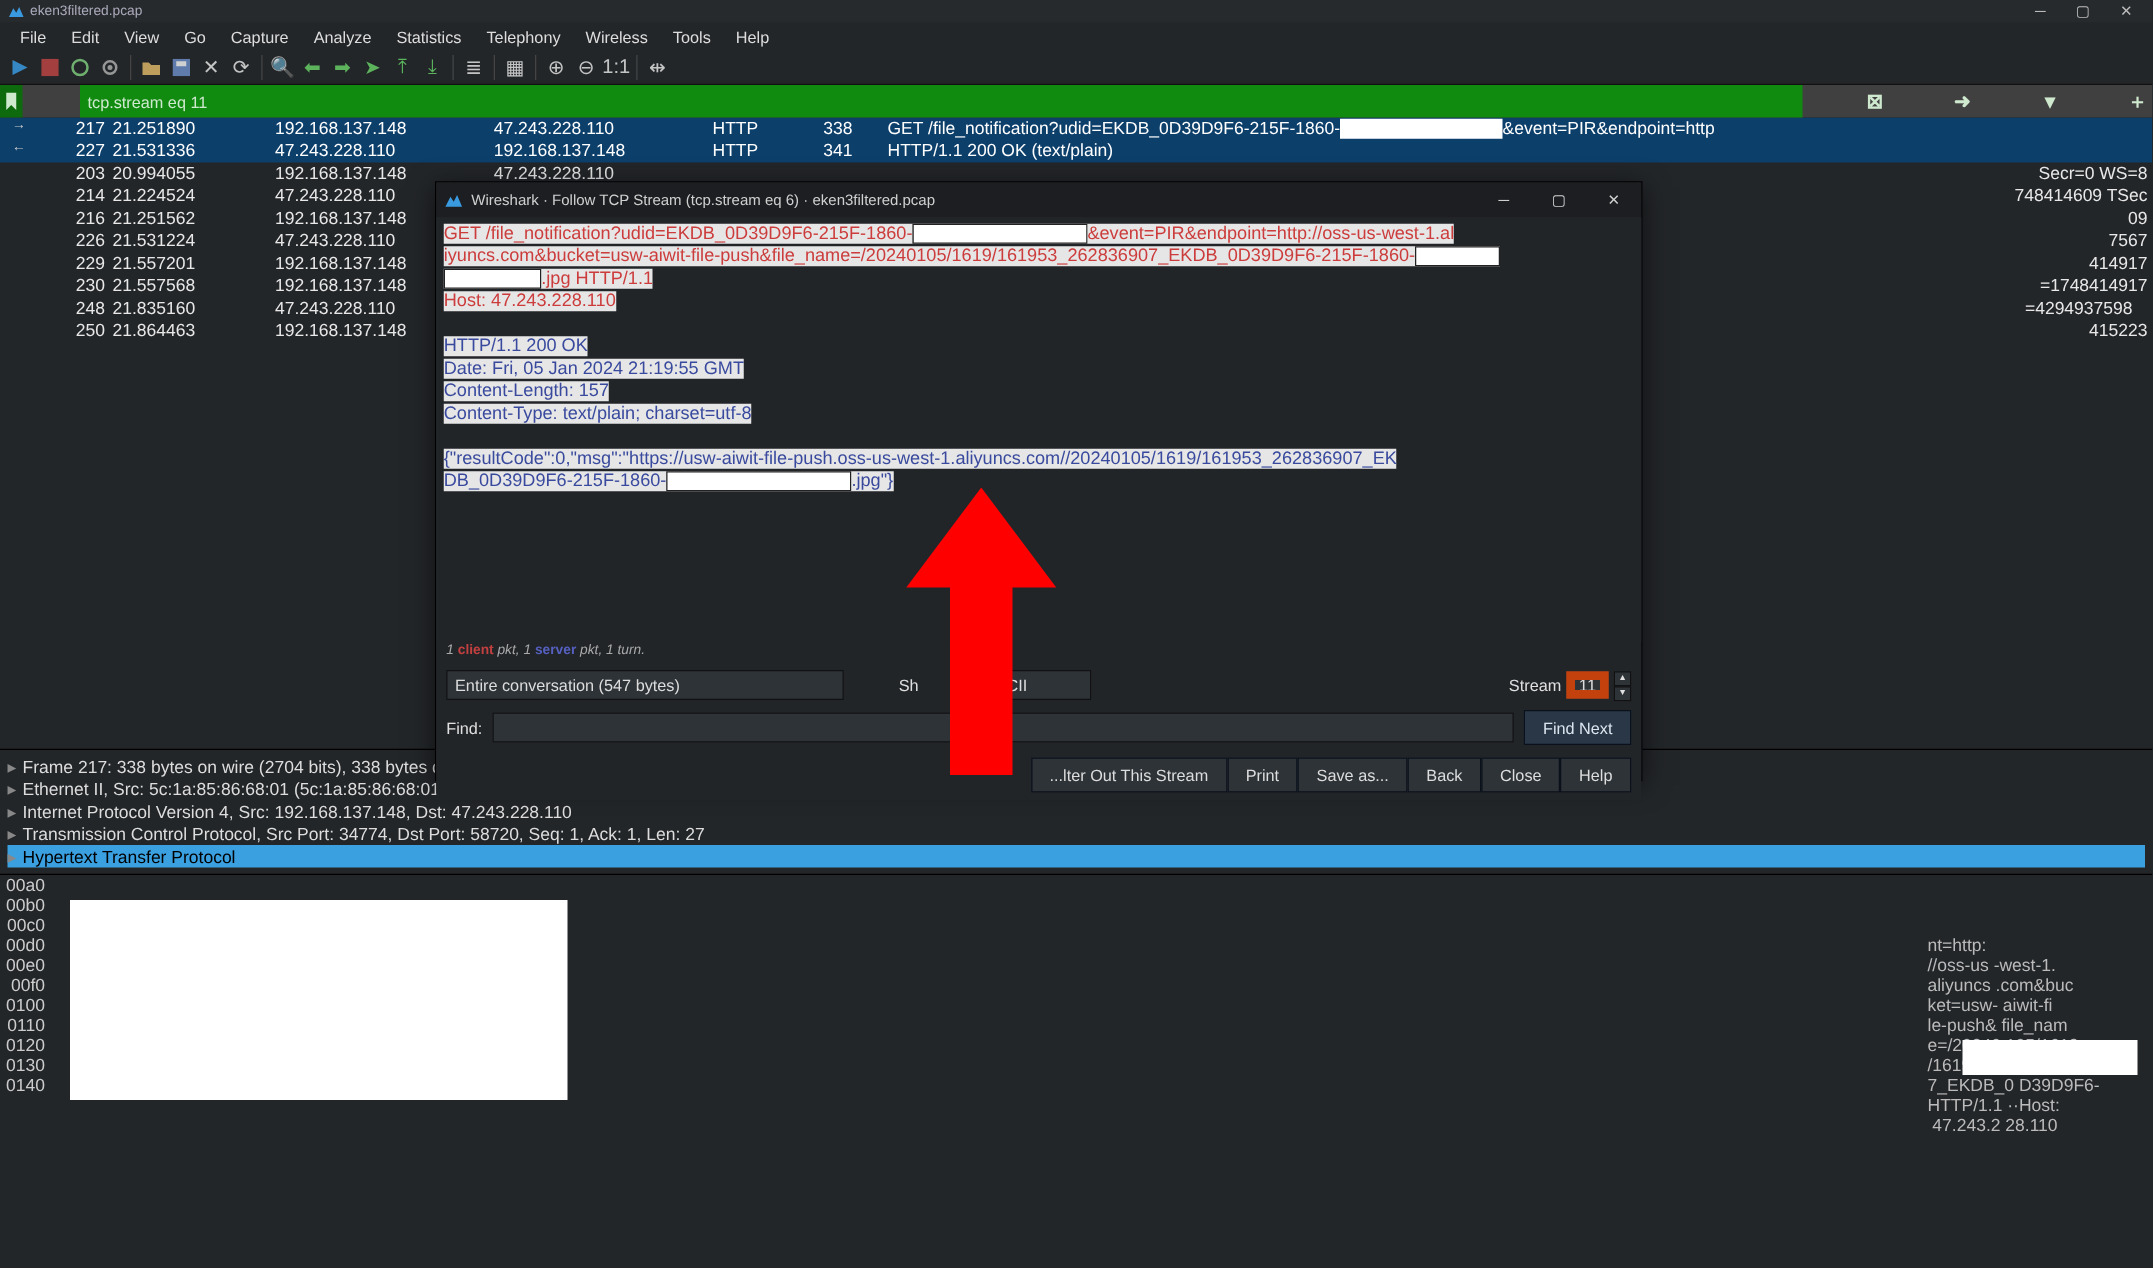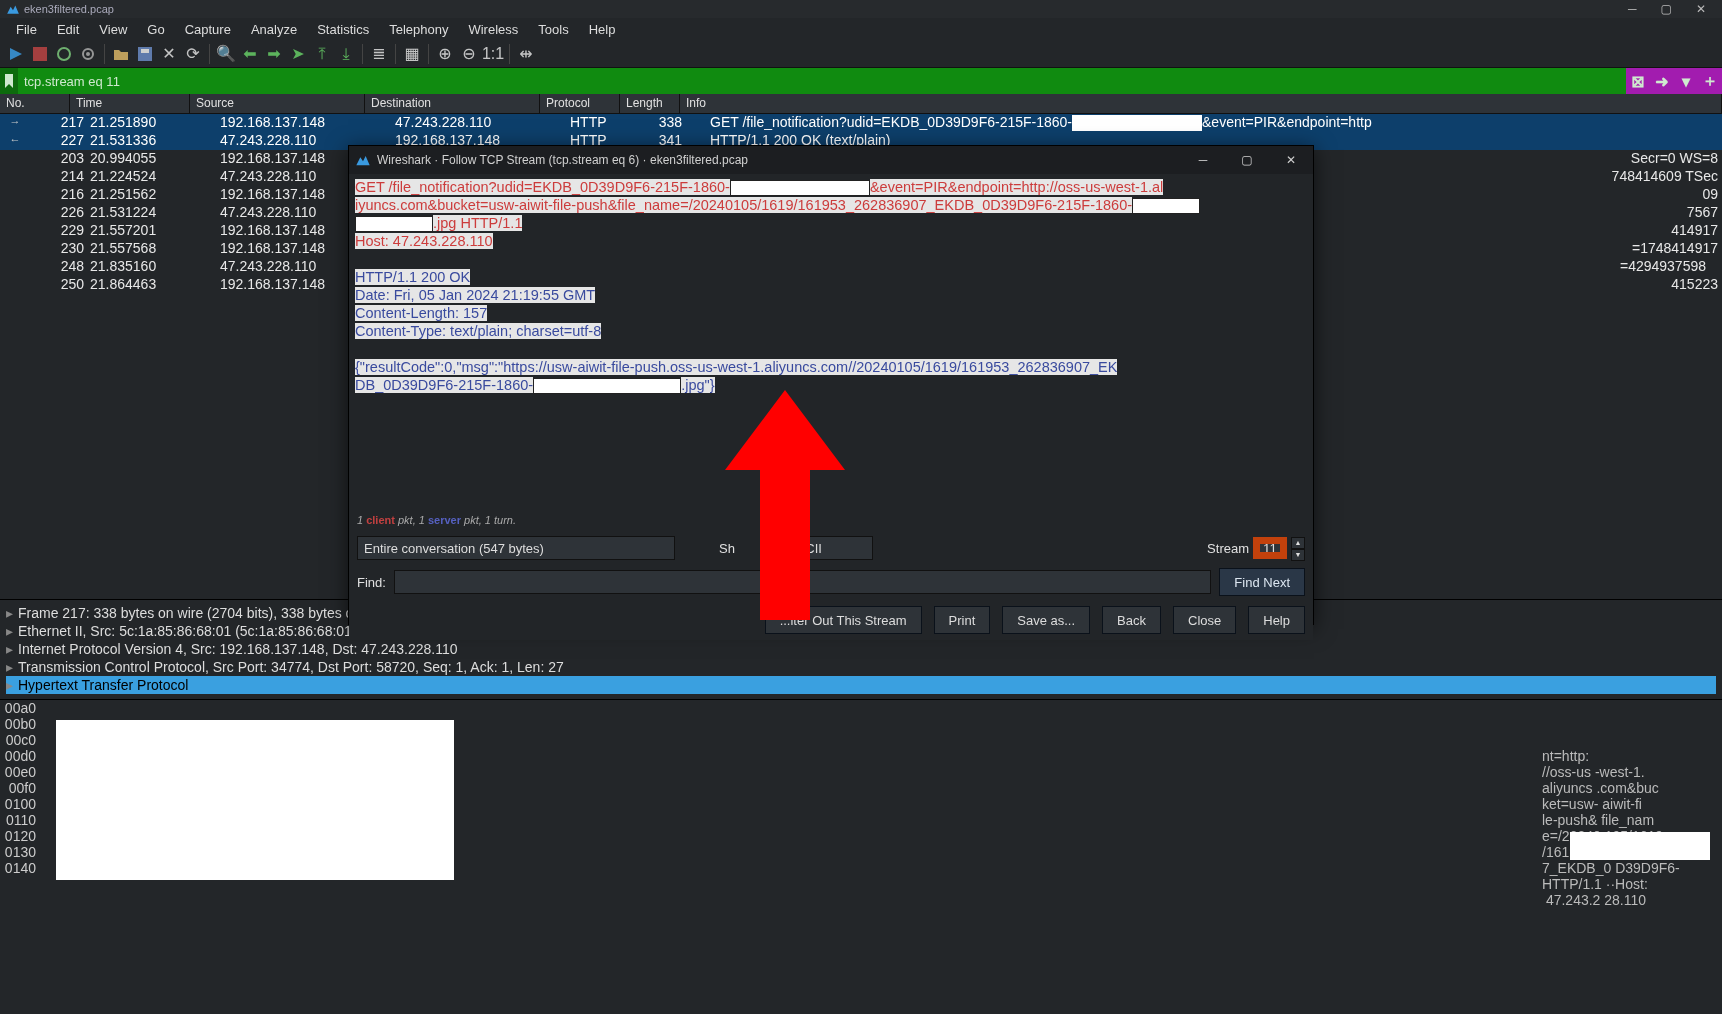--- a/index.html
+++ b/index.html
@@ -13,21 +13,21 @@
 
 .menubar { height: 22px; display: flex; align-items: center; padding-left: 6px; font-size: 13px; color: #ddd; background: #232629; }
 .menubar span { padding: 2px 10px; cursor: pointer; }
 
 
 .toolbar { height: 28px; display: flex; align-items: center; gap: 4px; padding: 0 6px; background: #232629; border-bottom: 1px solid #111; }
 .toolbar .tool { width: 20px; height: 20px; display: flex; align-items: center; justify-content: center; opacity: .85; }
 .toolbar .sep { width: 1px; height: 20px; background: #444; margin: 0 2px; }
 
 
-.filterbar { height: 26px; display: flex; align-items: center; background: #a21caf; padding: 0; }
+.filterbar { height: 26px; display: flex; align-items: center; background: #404040; padding: 0; gap: 46px; }
 .filterbar .bookmark-icon { width: 18px; height: 26px; display: flex; align-items: center; justify-content: center; background: #0d6b0d; }
 .filterbar input { flex: 1; height: 100%; border: none; outline: none; background: #108b10; color: #cfe9cf; padding: 0 6px; font-size: 13px; }
 .filterbar .fbtn { width: 24px; height: 100%; display: flex; align-items: center; justify-content: center; color: #cfe9cf; font-weight: bold; cursor: pointer; }
 
 
 .packet-list { height: 505px; overflow: hidden; font-family: "Consolas", monospace; font-size: 14px; }
 .pl-head { display: flex; height: 20px; background: #2e3338; font-size: 12px; font-family: "Segoe UI"; border-bottom: 1px solid #111; }
 .pl-head div { padding: 2px 6px; border-right: 1px solid #111; }
 .pl-row { display: flex; height: 18px; color: #e8e8e8; }
 .pl-row.sel { background: #0d3f6b; color: #fff; }
@@ -79,21 +79,21 @@
 .dlg-row { display: flex; align-items: center; gap: 8px; padding: 4px 8px; font-size: 13px; }
 select.d { background: #2e3338; color: #ddd; border: 1px solid #111; height: 24px; font-size: 13px; padding: 0 18px 0 6px; appearance: none; }
 .streamno { display: flex; align-items: center; gap: 4px; margin-left: auto; }
 .streamno input { width: 34px; height: 22px; background: #2e3338; border: 7px solid #c2410c; color: #ddd; text-align: center; }
 .spinner { width: 14px; height: 22px; display: flex; flex-direction: column; }
 .spinner div { flex: 1; background: #2e3338; border: 1px solid #111; font-size: 7px; text-align: center; line-height: 10px; }
 
 input.find { flex: 1; height: 24px; background: #2e3338; border: 1px solid #111; color: #ddd; padding: 0 6px; }
 button.btn { height: 28px; padding: 0 14px; background: #2a3747; border: 1px solid #0a111a; color: #dce6f0; font-size: 13px; cursor: pointer; }
 button.btn.light { background: #2e3338; color: #ddd; }
-.dlg-buttons { display: flex; gap: 12px; padding: 6px 8px; }
+.dlg-buttons { display: flex; gap: 0; padding: 6px 8px; }
 .dlg-buttons .spacer { flex: 1; }
 
 
 .arrow { position: absolute; left: 715px; top: 390px; pointer-events: none; }
 
 
 .redact-info { display: inline-block; width: 130px; height: 16px; background: #fff; vertical-align: middle; }
 
 svg.ws { fill: #3a9ae0; }
 </style>
@@ -188,29 +188,20 @@
       </svg>
     </div>
   <input value="tcp.stream eq 11" style="">
   <div class="fbtn">⊠</div>
   <div class="fbtn">➜</div>
   <div class="fbtn">▾</div>
   <div class="fbtn">＋</div>
 </div>
 
 <div class="packet-list">
-  <div class="pl-head">
-    <div class="c-no">No.</div>
-    <div class="c-time">Time</div>
-    <div class="c-src">Source</div>
-    <div class="c-dst">Destination</div>
-    <div class="c-proto">Protocol</div>
-    <div class="c-len">Length</div>
-    <div class="c-info">Info</div>
-  </div>
   <div id="packet-rows">
       <div class="pl-row sel">
         <div class="mark">→</div>
         <div class="c-no">217</div>
         <div class="c-time">21.251890</div>
         <div class="c-src">192.168.137.148</div>
         <div class="c-dst">47.243.228.110</div>
         <div class="c-proto">HTTP</div>
         <div class="c-len">338</div>
         <div class="c-info" style="position:relative;"><span>GET /file_notification?udid=EKDB_0D39D9F6-215F-1860-</span><span class="redact-info"></span><span>&amp;event=PIR&amp;endpoint=http</span></div>

